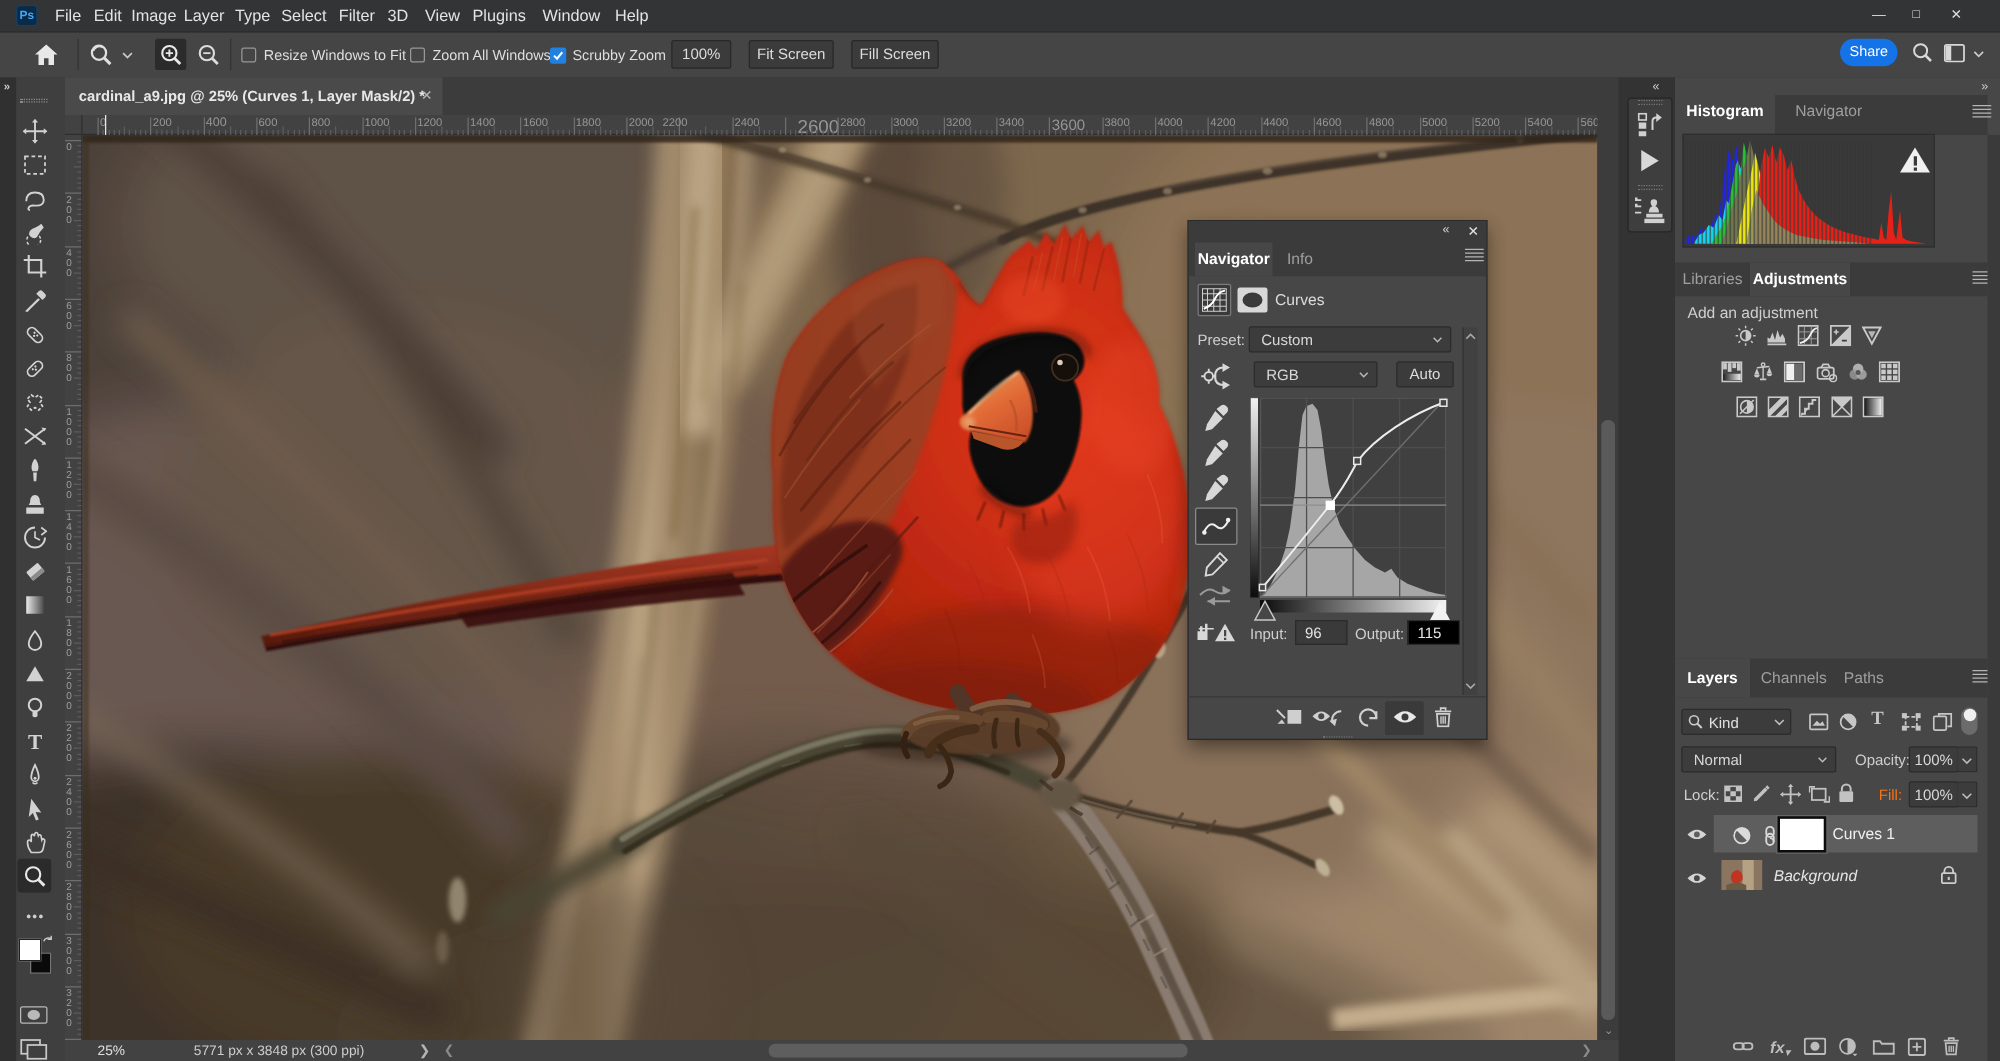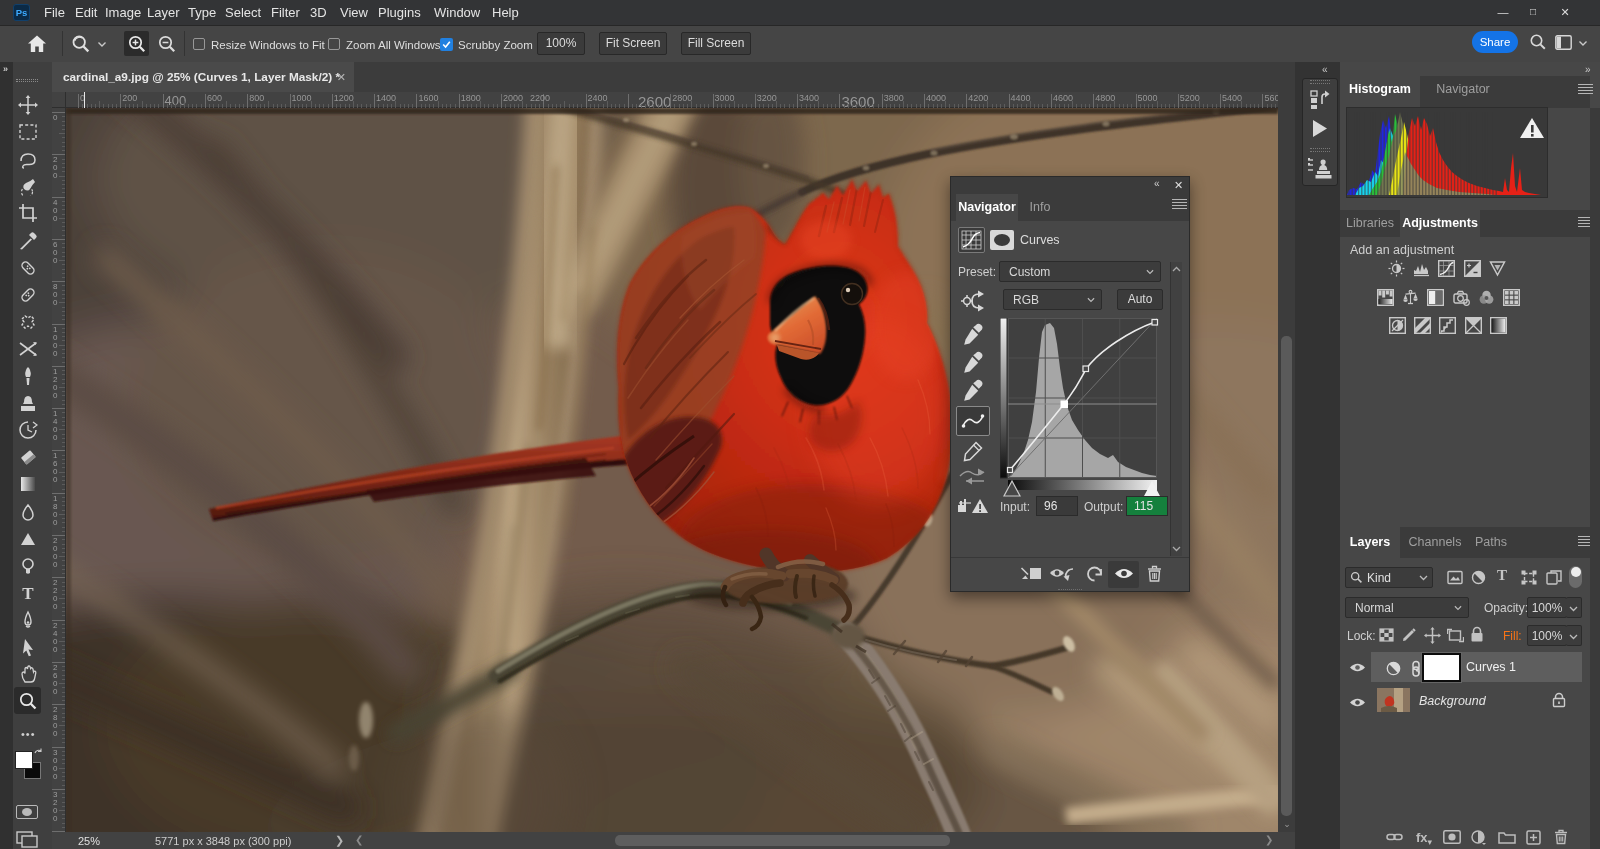--- a/index.html
+++ b/index.html
@@ -635,21 +635,21 @@
         <rect x="6.2" y="9.5" width="1.6" height="2.5" fill="#cdcdcd"></rect>
       </svg>
 
     <div id="laybot">
       <svg class="abs" style="left:1386px;top:832px" width="17" height="10" viewBox="0 0 17 10">
           <g fill="none" stroke="#bdbdbd" stroke-width="1.5">
             <rect x="1" y="2.5" width="8" height="5" rx="2.5"></rect>
             <rect x="8" y="2.5" width="8" height="5" rx="2.5"></rect>
           </g>
         </svg>
-      <div class="abs" style="left:1416px;top:830px;font-size:13px;color:#bdbdbd"><b>fx</b><span style="font-size:9px;vertical-align:-3px">▾</span></div>
+      <div class="abs" style="left:1416px;top:830px;font-size:13px;font-style:italic;color:#bdbdbd"><b>fx</b><span style="font-size:9px;vertical-align:-3px">▾</span></div>
       <svg class="abs" style="left:1443px;top:830px" width="18" height="14" viewBox="0 0 18 14">
           <rect x="0.8" y="0.8" width="16.4" height="12.4" rx="1.5" fill="none" stroke="#bdbdbd" stroke-width="1.5"></rect>
           <circle cx="9" cy="7" r="3.6" fill="#bdbdbd"></circle>
         </svg>
       <svg class="abs" style="left:1471px;top:830px" width="15" height="15" viewBox="0 0 15 15">
           <circle cx="7" cy="7" r="6" fill="none" stroke="#bdbdbd" stroke-width="1.4"></circle>
           <path d="M7 1 a6 6 0 0 1 0 12 Z" fill="#bdbdbd"></path>
           <path d="M11 13 l2 2 l2-2 Z" fill="#bdbdbd"></path>
         </svg>
       <svg class="abs" style="left:1498px;top:831px" width="18" height="13" viewBox="0 0 18 13">
@@ -782,21 +782,21 @@
         <rect x="61" y="83" width="6.5" height="6.5" fill="#ffffff" stroke="#ffffff"></rect>
         <rect x="83" y="48" width="5.5" height="5.5" fill="#474747" stroke="#e8e8e8" stroke-width="1.2"></rect>
         <rect x="152" y="1.5" width="5.5" height="5.5" fill="#474747" stroke="#e8e8e8" stroke-width="1.2"></rect>
         <rect x="8" y="162" width="149" height="10" fill="url(#hg)"></rect>
         <path d="M12 163 L20 178 H4 Z" fill="#474747" stroke="#c9c9c9" stroke-width="1.2"></path>
         <path d="M152 163 L160 178 H144 Z" fill="#f2f2f2"></path>
       </svg>
     <div class="abs" style="left:1000px;top:500px;font-size:12px;color:#cfcfcf">Input:</div>
     <div class="abs" style="left:1036px;top:496px;width:42px;height:20px;background:#3a3a3a;border:1px solid #2b2b2b;font-size:12px;color:#e4e4e4;line-height:19px"><span style="padding-left:7px">96</span></div>
     <div class="abs" style="left:1084px;top:500px;font-size:12px;color:#cfcfcf">Output:</div>
-    <div class="abs" style="left:1126px;top:496px;width:42px;height:20px;background:#15803d;border:1px solid #2b2b2b;font-size:12px;color:#e4e4e4;line-height:19px"><span style="padding-left:7px">115</span></div>
+    <div class="abs" style="left:1126px;top:496px;width:42px;height:20px;background:#000000;border:1px solid #2b2b2b;font-size:12px;color:#e4e4e4;line-height:19px"><span style="padding-left:7px">115</span></div>
     
     <div class="abs" style="left:1170px;top:262px;width:12px;height:294px;background:#414141;border-left:1px solid #333"></div>
     <svg class="abs" style="left:1172px;top:266px" width="9" height="6" viewBox="0 0 9 6">
         <path d="M1 5 L4.5 1.5 L8 5" fill="none" stroke="#aaa" stroke-width="1.3"></path>
       </svg>
     <svg class="abs" style="left:1172px;top:546px" width="9" height="6" viewBox="0 0 9 6">
         <path d="M1 1 L4.5 4.5 L8 1" fill="none" stroke="#aaa" stroke-width="1.3"></path>
       </svg>
     
     <div class="abs" style="left:951px;top:557px;width:238px;height:1px;background:#383838"></div>
@@ -849,21 +849,21 @@
       <div style="position:absolute;left:72.5px;top:12px;width:1px;height:4px;background:#5c5c5c"></div>
       <div style="position:absolute;left:76.8px;top:12px;width:1px;height:4px;background:#5c5c5c"></div>
       <div style="position:absolute;left:81.0px;top:12px;width:1px;height:4px;background:#5c5c5c"></div>
       <div style="position:absolute;left:85.2px;top:12px;width:1px;height:4px;background:#5c5c5c"></div>
       <div style="position:absolute;left:89.5px;top:9px;width:1px;height:7px;background:#5c5c5c"></div>
       <div style="position:absolute;left:93.7px;top:12px;width:1px;height:4px;background:#5c5c5c"></div>
       <div style="position:absolute;left:97.9px;top:12px;width:1px;height:4px;background:#5c5c5c"></div>
       <div style="position:absolute;left:102.1px;top:12px;width:1px;height:4px;background:#5c5c5c"></div>
       <div style="position:absolute;left:106.4px;top:12px;width:1px;height:4px;background:#5c5c5c"></div>
       <div style="position:absolute;left:110.6px;top:2px;width:1px;height:14px;background:#6e6e6e"></div>
-      <div style="position:absolute;left:112.6px;top:1px;font-size:13px;color:#969696">400</div>
+      <div style="position:absolute;left:112.6px;top:1px;font-size:10px;color:#969696">400</div>
       <div style="position:absolute;left:114.8px;top:12px;width:1px;height:4px;background:#5c5c5c"></div>
       <div style="position:absolute;left:119.1px;top:12px;width:1px;height:4px;background:#5c5c5c"></div>
       <div style="position:absolute;left:123.3px;top:12px;width:1px;height:4px;background:#5c5c5c"></div>
       <div style="position:absolute;left:127.5px;top:12px;width:1px;height:4px;background:#5c5c5c"></div>
       <div style="position:absolute;left:131.8px;top:9px;width:1px;height:7px;background:#5c5c5c"></div>
       <div style="position:absolute;left:136.0px;top:12px;width:1px;height:4px;background:#5c5c5c"></div>
       <div style="position:absolute;left:140.2px;top:12px;width:1px;height:4px;background:#5c5c5c"></div>
       <div style="position:absolute;left:144.4px;top:12px;width:1px;height:4px;background:#5c5c5c"></div>
       <div style="position:absolute;left:148.7px;top:12px;width:1px;height:4px;background:#5c5c5c"></div>
       <div style="position:absolute;left:152.9px;top:2px;width:1px;height:14px;background:#6e6e6e"></div>
@@ -1025,21 +1025,21 @@
       <div style="position:absolute;left:749.3px;top:12px;width:1px;height:4px;background:#5c5c5c"></div>
       <div style="position:absolute;left:753.6px;top:12px;width:1px;height:4px;background:#5c5c5c"></div>
       <div style="position:absolute;left:757.8px;top:12px;width:1px;height:4px;background:#5c5c5c"></div>
       <div style="position:absolute;left:762.0px;top:12px;width:1px;height:4px;background:#5c5c5c"></div>
       <div style="position:absolute;left:766.2px;top:9px;width:1px;height:7px;background:#5c5c5c"></div>
       <div style="position:absolute;left:770.5px;top:12px;width:1px;height:4px;background:#5c5c5c"></div>
       <div style="position:absolute;left:774.7px;top:12px;width:1px;height:4px;background:#5c5c5c"></div>
       <div style="position:absolute;left:778.9px;top:12px;width:1px;height:4px;background:#5c5c5c"></div>
       <div style="position:absolute;left:783.2px;top:12px;width:1px;height:4px;background:#5c5c5c"></div>
       <div style="position:absolute;left:787.4px;top:2px;width:1px;height:14px;background:#6e6e6e"></div>
-      <div style="position:absolute;left:789.4px;top:1px;font-size:15px;color:#969696">3600</div>
+      <div style="position:absolute;left:789.4px;top:1px;font-size:12px;color:#969696">3600</div>
       <div style="position:absolute;left:791.6px;top:12px;width:1px;height:4px;background:#5c5c5c"></div>
       <div style="position:absolute;left:795.9px;top:12px;width:1px;height:4px;background:#5c5c5c"></div>
       <div style="position:absolute;left:800.1px;top:12px;width:1px;height:4px;background:#5c5c5c"></div>
       <div style="position:absolute;left:804.3px;top:12px;width:1px;height:4px;background:#5c5c5c"></div>
       <div style="position:absolute;left:808.5px;top:9px;width:1px;height:7px;background:#5c5c5c"></div>
       <div style="position:absolute;left:812.8px;top:12px;width:1px;height:4px;background:#5c5c5c"></div>
       <div style="position:absolute;left:817.0px;top:12px;width:1px;height:4px;background:#5c5c5c"></div>
       <div style="position:absolute;left:821.2px;top:12px;width:1px;height:4px;background:#5c5c5c"></div>
       <div style="position:absolute;left:825.5px;top:12px;width:1px;height:4px;background:#5c5c5c"></div>
       <div style="position:absolute;left:829.7px;top:2px;width:1px;height:14px;background:#6e6e6e"></div>

